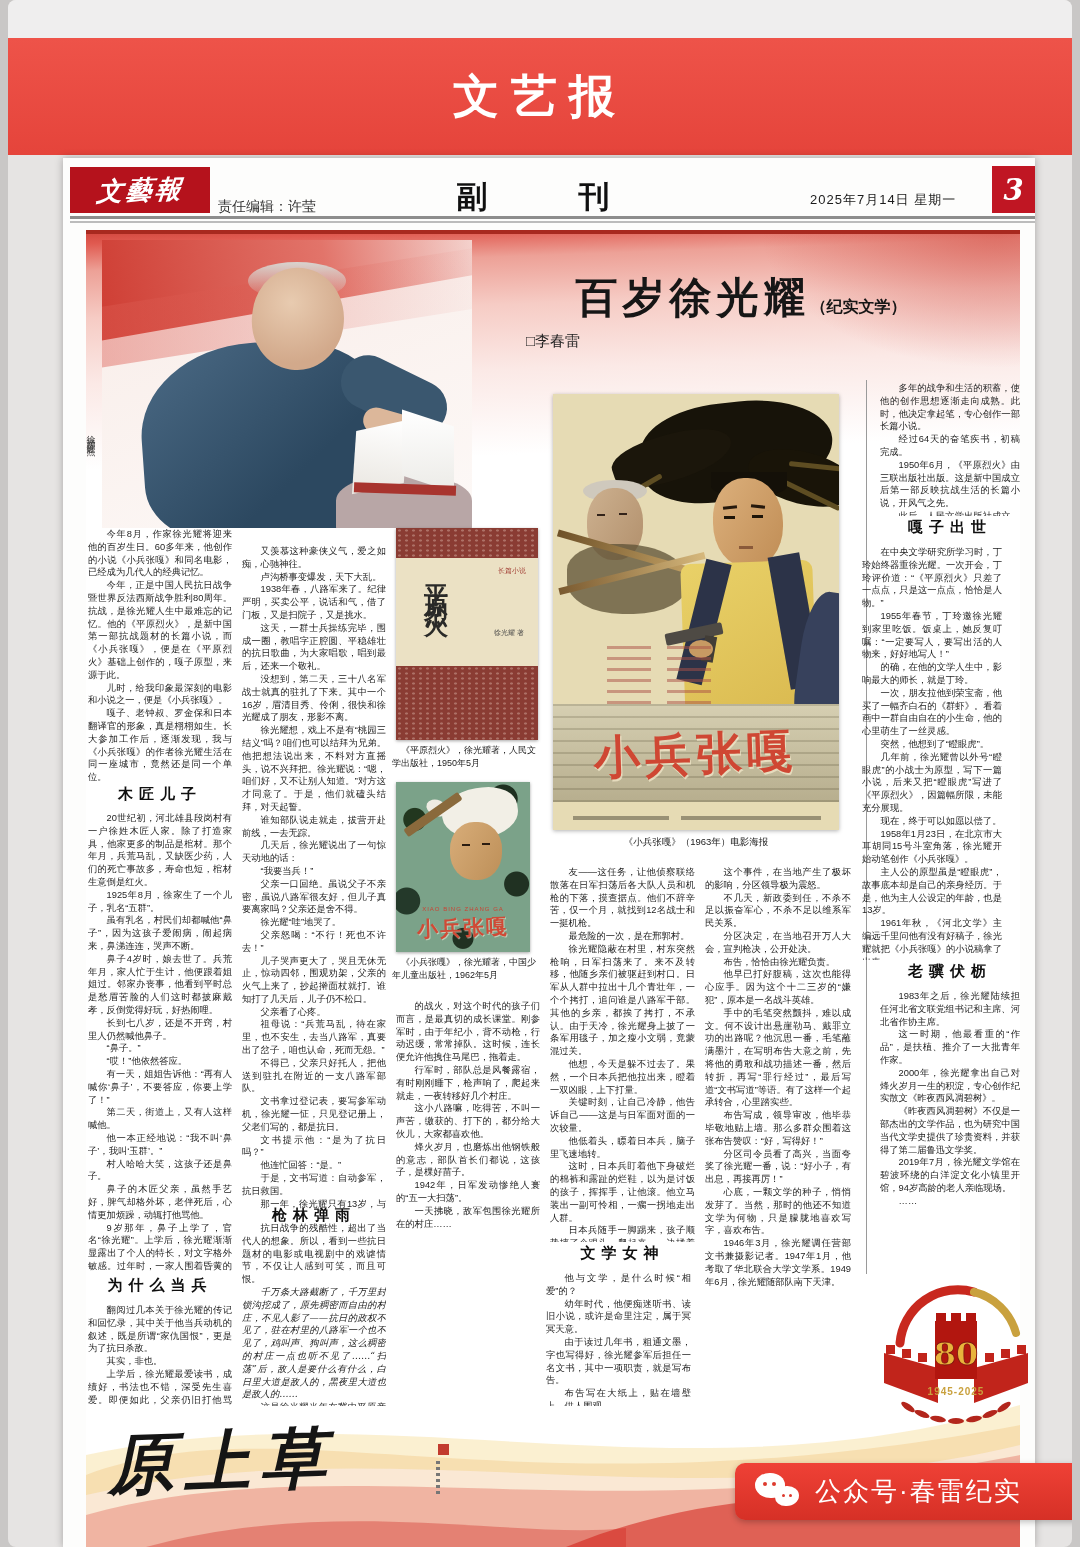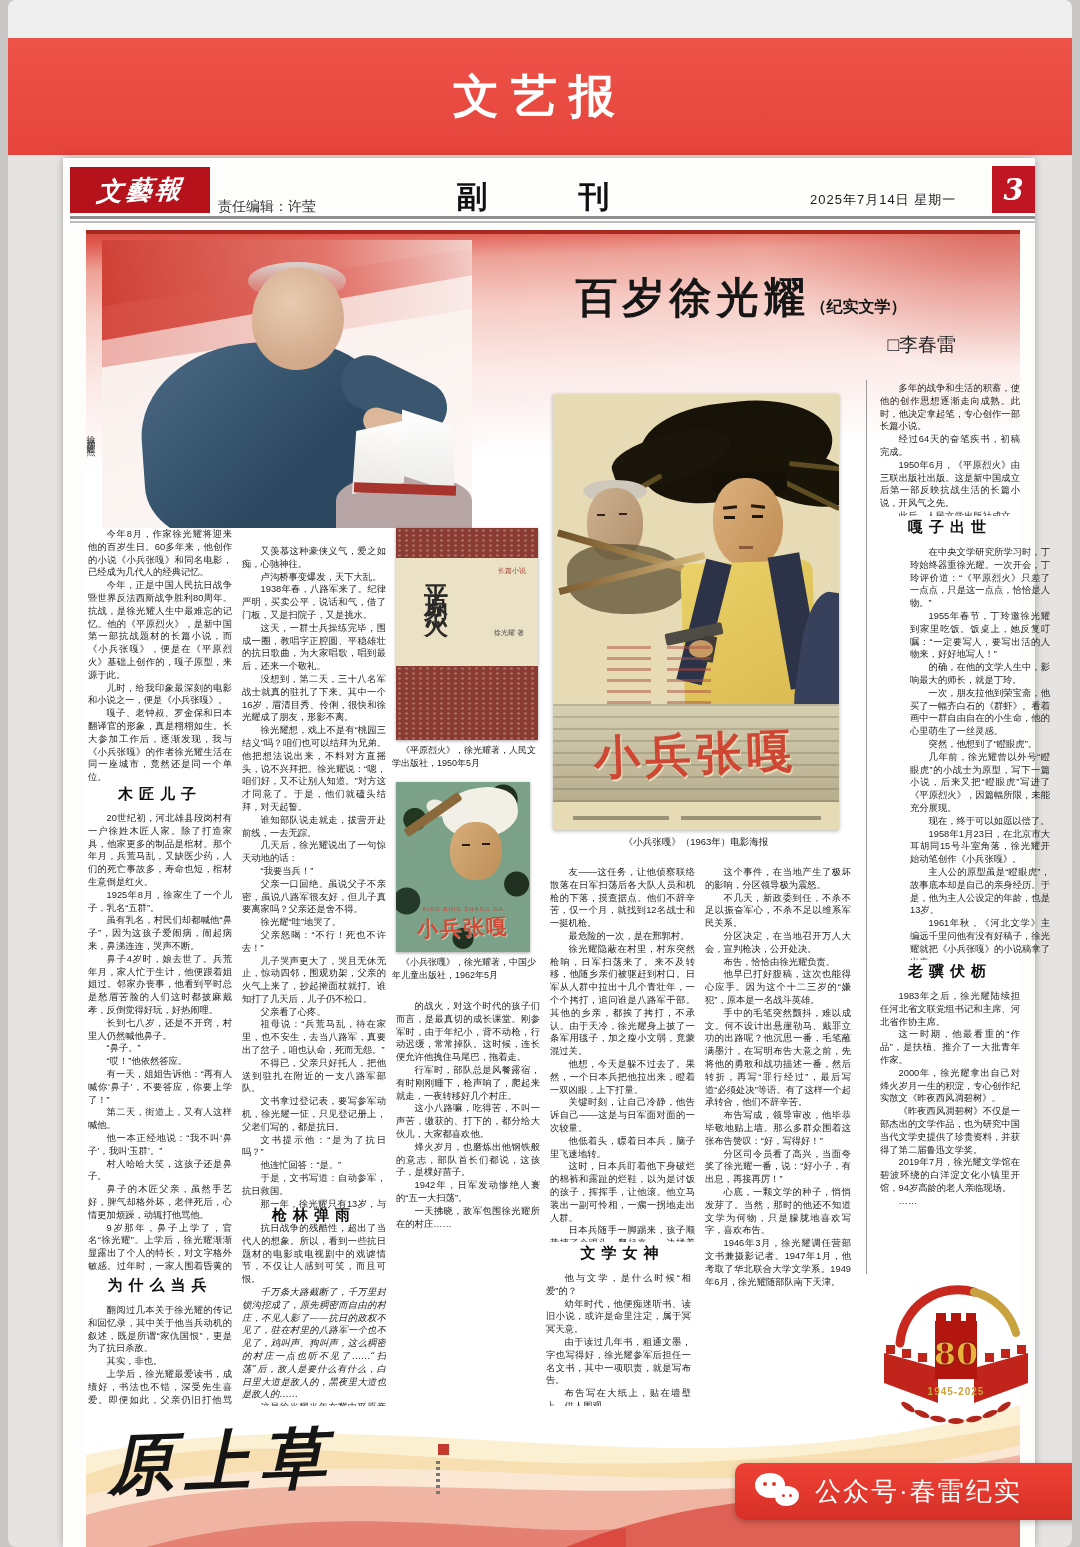--- a/index.html
+++ b/index.html
@@ -52,38 +52,38 @@
          background:linear-gradient(200deg,#ffffff,#e9e6e0);}
   .ph-bookr{position:absolute;left:300px;top:178px;width:52px;height:66px;transform:skewY(18deg);
          background:linear-gradient(160deg,#ffffff,#ecebe7);}
   .ph-bookc{position:absolute;left:252px;top:244px;width:102px;height:10px;background:#a8342e;transform:rotate(2deg);}
   .ph-lap{position:absolute;left:234px;top:236px;width:136px;height:62px;background:#b8a6a6;border-radius:40% 40% 18% 18%;}
   .photo-cap{position:absolute;left:-2px;top:198px;writing-mode:vertical-rl;font-size:9px;color:#333;letter-spacing:3px;}
   
   .art-title{position:absolute;left:440px;top:40px;width:430px;text-align:center;color:#161616;white-space:nowrap;}
   .art-title .big{font-size:42px;font-weight:800;letter-spacing:5px;}
   .art-title .small{font-size:16px;font-weight:700;}
-  .art-author{position:absolute;left:440px;top:102px;width:430px;text-align:right;font-size:19px;color:#222;}
+  .art-author{position:absolute;left:440px;top:102px;width:430px;text-align:left;font-size:15px;color:#222;}
   
   .col{position:absolute;overflow:hidden;font-size:9.3px;line-height:12.8px;color:#1d1d1d;text-align:justify;}
   .col .p{text-indent:2em;margin:0;}
   .colh{position:absolute;text-align:center;font-weight:800;font-size:15px;letter-spacing:6px;color:#0f0f0f;
         font-family:"DejaVu Serif",serif;}
   .pq{font-family:"DejaVu Serif",serif;font-style:italic;text-indent:2em;color:#222;}
   .c1a{left:2px;top:298px;width:144px;height:253px;}   .h-c1-1{left:2px;top:555px;width:144px;}
   .c1b{left:2px;top:582px;width:144px;height:460px;}   .h-c1-2{left:2px;top:1046px;width:144px;}
   .c1c{left:2px;top:1074px;width:144px;height:102px;}
   .c2a{left:156px;top:315px;width:144px;height:664px;} .h-c2-1{left:156px;top:964px;width:144px;margin-top:12px;}
   .c2b{left:156px;top:992px;width:144px;height:184px;}
   .c3a{left:310px;top:770px;width:144px;height:406px;}
   .c4a{left:464px;top:636px;width:145px;height:376px;} .h-c4-1{left:464px;top:1014px;width:145px;}
   .c4b{left:460px;top:1042px;width:145px;height:134px;}
   .c5a{left:619px;top:636px;width:146px;height:540px;}
   .c6a{left:794px;top:152px;width:140px;height:134px;} .h-c6-1{left:794px;top:288px;width:140px;}
-  .c6b{left:824px;top:316px;width:140px;height:414px;} .h-c6-2{left:794px;top:732px;width:140px;}
+  .c6b{left:776px;top:316px;width:140px;height:414px;} .h-c6-2{left:794px;top:732px;width:140px;}
   .c6c{left:794px;top:760px;width:140px;height:284px;}
   .vrule{position:absolute;left:780px;top:150px;width:1px;height:894px;background:#9a9a9a;}
   
   .poster{position:absolute;left:467px;top:164px;width:286px;height:436px;overflow:hidden;background:#e6dbb4;
           box-shadow:0 1px 4px rgba(0,0,0,.3);}
   .po-hat1{position:absolute;left:88px;top:8px;width:192px;height:98px;background:#171309;border-radius:48% 52% 60% 40%;transform:rotate(-6deg);}
   .po-hat2{position:absolute;left:58px;top:40px;width:122px;height:46px;background:#1b160b;border-radius:40% 60% 50% 50%;transform:rotate(-18deg);}
   .po-hat3{position:absolute;right:-20px;top:58px;width:112px;height:52px;background:#191408;border-radius:50%;transform:rotate(14deg);}
   .po-straw1,.po-straw2,.po-straw3{position:absolute;background:#5e4d22;height:5px;border-radius:2px;}
   .po-straw1{left:224px;top:98px;width:66px;transform:rotate(26deg);}
@@ -368,21 +368,21 @@
         <div class="p">由于读过几年书，粗通文墨，字也写得好，徐光耀参军后担任一名文书，其中一项职责，就是写布告。</div>
         <div class="p">布告写在大纸上，贴在墙壁上，供人围观。</div>
       </div>
 
     <div class="col c5a">
         <div class="p">这个事件，在当地产生了极坏的影响，分区领导极为震怒。</div>
         <div class="p">不几天，新政委到任，不杀不足以振奋军心，不杀不足以维系军民关系。</div>
         <div class="p">分区决定，在当地召开万人大会，宣判枪决，公开处决。</div>
         <div class="p">布告，恰恰由徐光耀负责。</div>
         <div class="p">他早已打好腹稿，这次也能得心应手。因为这个十二三岁的“嫌犯”，原本是一名战斗英雄。</div>
-        <div class="p">手中的毛笔突然颤抖，难以成文。何不设计出悬崖勒马、戴罪立功的出路呢？他沉思一番，毛笔蘸满墨汁，在写明布告大意之前，先将他的勇敢和战功描述一番，然后转折，再写“罪行经过”，最后写道“必须处决”等语。有了这样一个起承转合，他们不辞辛苦。</div>
+        <div class="p">手中的毛笔突然颤抖，难以成文。何不设计出悬崖勒马、戴罪立功的出路呢？他沉思一番，毛笔蘸满墨汁，在写明布告大意之前，先将他的勇敢和战功描述一番，然后转折，再写“罪行经过”，最后写道“文书写道”等语。有了这样一个起承转合，心里踏实些。</div>
         <div class="p">布告写成，领导审改，他毕恭毕敬地贴上墙。那么多群众围着这张布告赞叹：“好，写得好！”</div>
         <div class="p">分区司令员看了高兴，当面夸奖了徐光耀一番，说：“好小子，有出息，再接再厉！”</div>
         <div class="p">心底，一颗文学的种子，悄悄发芽了。当然，那时的他还不知道文学为何物，只是朦胧地喜欢写字，喜欢布告。</div>
         <div class="p">1946年3月，徐光耀调任营部文书兼摄影记者。1947年1月，他考取了华北联合大学文学系。1949年6月，徐光耀随部队南下天津。</div>
       </div>
 
     <div class="vrule"></div>
 
     <div class="col c6a">
         <div class="p">多年的战争和生活的积蓄，使他的创作思想逐渐走向成熟。此时，他决定拿起笔，专心创作一部长篇小说。</div>

